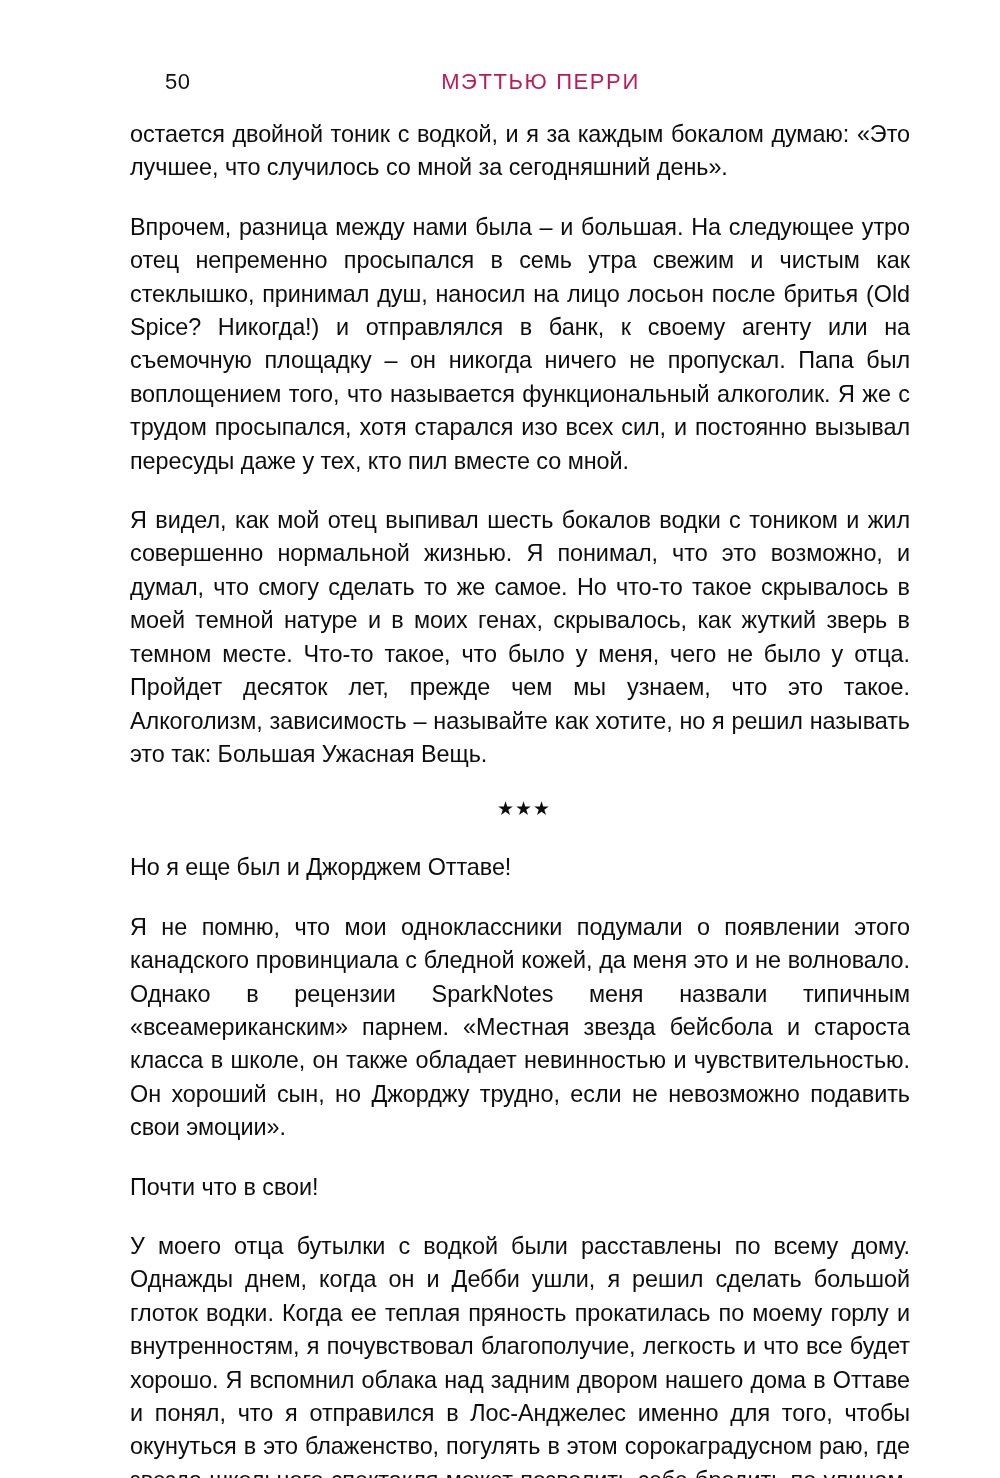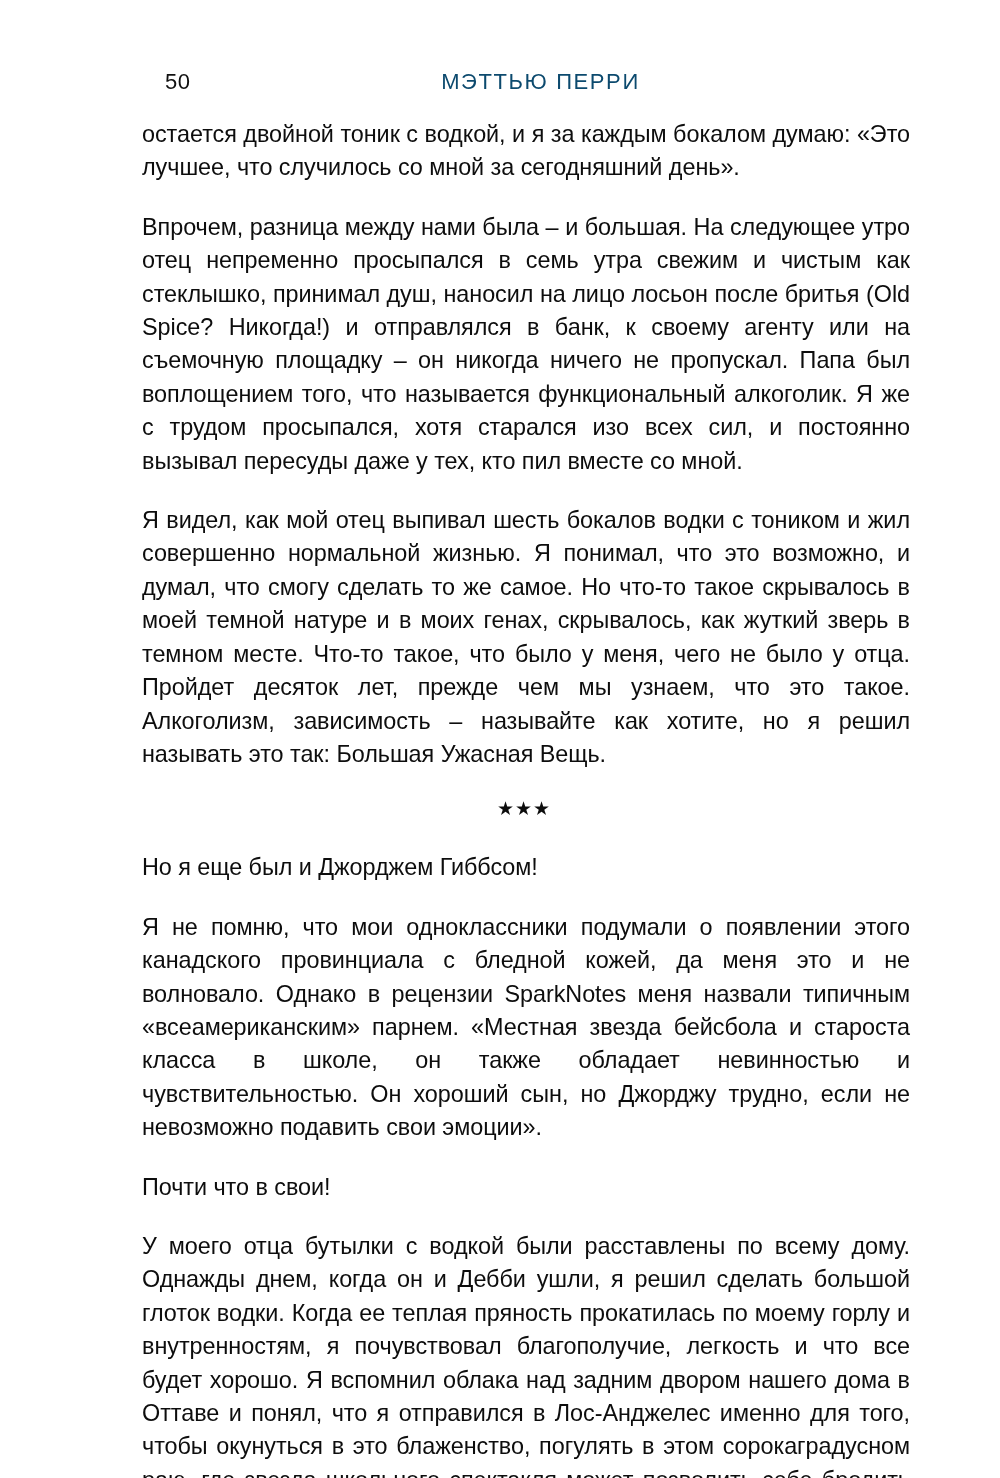--- a/index.html
+++ b/index.html
@@ -47,35 +47,35 @@
   .head-title {
     position: absolute;
     left: 0;
     right: 0;
     top: 0;
     text-align: center;
     font-size: 22px;
     line-height: 28px;
     font-weight: 400;
     letter-spacing: 1.6px;
-    color: #0c4a6e;
+    color: #be185d;
     
     transform: translateX(8px);
   }
 
   
   .textblock {
     position: absolute;
     left: 130px;
     top: 118px;
     width: 780px;
   }
 
   p.para {
-    margin: 0 0 26px 12px;
+    margin: 0 0 26px 0;
     font-size: 23.4px;
     line-height: 33.4px;
     text-align: justify;
     text-justify: inter-word;
     font-weight: 400;
     letter-spacing: -0.05px;
     word-spacing: 0px;
     color: #0d0d0d;
     hyphens: manual;
   }
@@ -113,21 +113,21 @@
   <div class="textblock">
 
     <p class="para">остается двойной тоник с водкой, и я за каждым бокалом думаю: «Это лучшее, что случилось со мной за сегодняшний день».</p>
 
     <p class="para">Впрочем, разница между нами была – и большая. На следующее утро отец непременно просыпался в семь утра свежим и чистым как стеклышко, принимал душ, наносил на лицо лосьон после бритья (Old Spice? Никогда!) и отправлялся в банк, к своему агенту или на съемочную площадку – он никогда ничего не пропускал. Папа был воплощением того, что называется функциональный алкоголик. Я же с трудом просыпался, хотя старался изо всех сил, и постоянно вызывал пересуды даже у тех, кто пил вместе со мной.</p>
 
     <p class="para">Я видел, как мой отец выпивал шесть бокалов водки с тоником и жил совершенно нормальной жизнью. Я понимал, что это возможно, и думал, что смогу сделать то же самое. Но что-то такое скрывалось в моей темной натуре и в моих генах, скрывалось, как жуткий зверь в темном месте. Что-то такое, что было у меня, чего не было у отца. Пройдет десяток лет, прежде чем мы узнаем, что это такое. Алкоголизм, зависимость – называйте как хотите, но я решил называть это так: Большая Ужасная Вещь.</p>
 
     <div class="divider">★★★</div>
 
-    <p class="para short after-divider">Но я еще был и Джорджем Гиббсом!</p>
+    <p class="para short after-divider">Но я еще был и Джорджем Оттаве!</p>
 
     <p class="para">Я не помню, что мои одноклассники подумали о появлении этого канадского провинциала с бледной кожей, да меня это и не волновало. Однако в рецензии SparkNotes меня назвали типичным «всеамериканским» парнем. «Местная звезда бейсбола и староста класса в школе, он также обладает невинностью и чувствительностью. Он хороший сын, но Джорджу трудно, если не невозможно подавить свои эмоции».</p>
 
     <p class="para short">Почти что в свои!</p>
 
     <p class="para">У моего отца бутылки с водкой были расставлены по всему дому. Однажды днем, когда он и Дебби ушли, я решил сделать большой глоток водки. Когда ее теплая пряность прокатилась по моему горлу и внутренностям, я почувствовал благополучие, легкость и что все будет хорошо. Я вспомнил облака над задним двором нашего дома в Оттаве и понял, что я отправился в Лос-Анджелес именно для того, чтобы окунуться в это блаженство, погулять в этом сорокаградусном раю, где звезда школьного спектакля может позволить себе бродить по улицам, заполненным звездами, словно пьяный Одиссей.</p>
 
   </div>
 
 </div>

